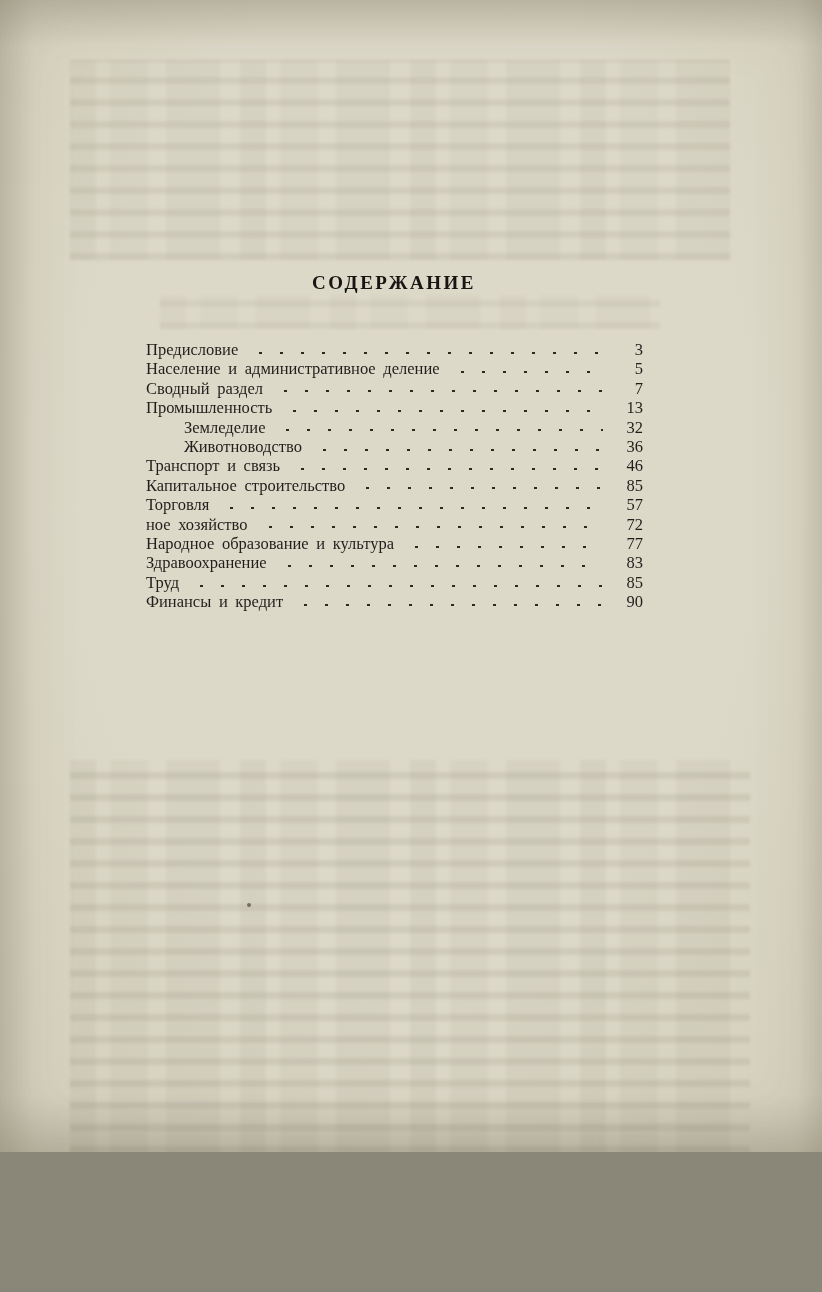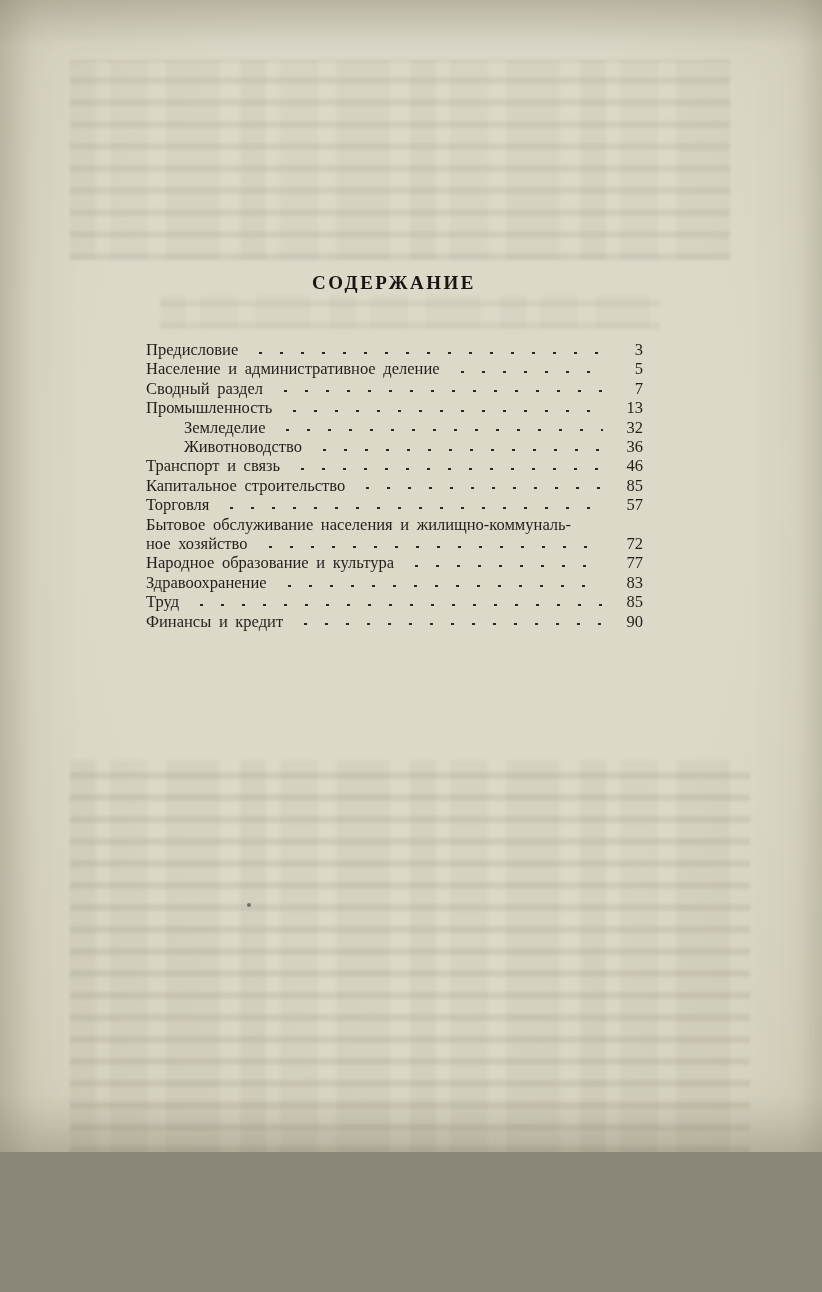--- a/index.html
+++ b/index.html
@@ -167,23 +167,20 @@
       </div>
       <div class="toc-entry">
         <div class="toc-line">
           <span class="title">Торговля</span>
           <span class="leader"></span>
           <span class="pagenum">57</span>
         </div>
       </div>
       <div class="toc-entry">
         <div class="toc-line">
-          <span class="title">Бытовое обслуживание населения и жилищно-коммуналь-</span>
-        </div>
-        <div class="toc-line">
           <span class="title">ное хозяйство</span>
           <span class="leader"></span>
           <span class="pagenum">72</span>
         </div>
       </div>
       <div class="toc-entry">
         <div class="toc-line">
           <span class="title">Народное образование и культура</span>
           <span class="leader"></span>
           <span class="pagenum">77</span>

